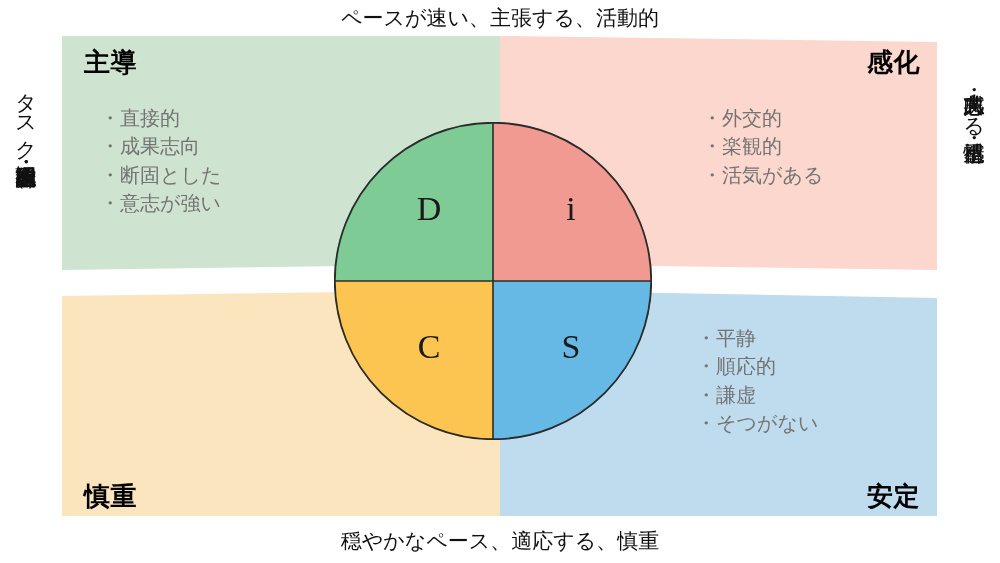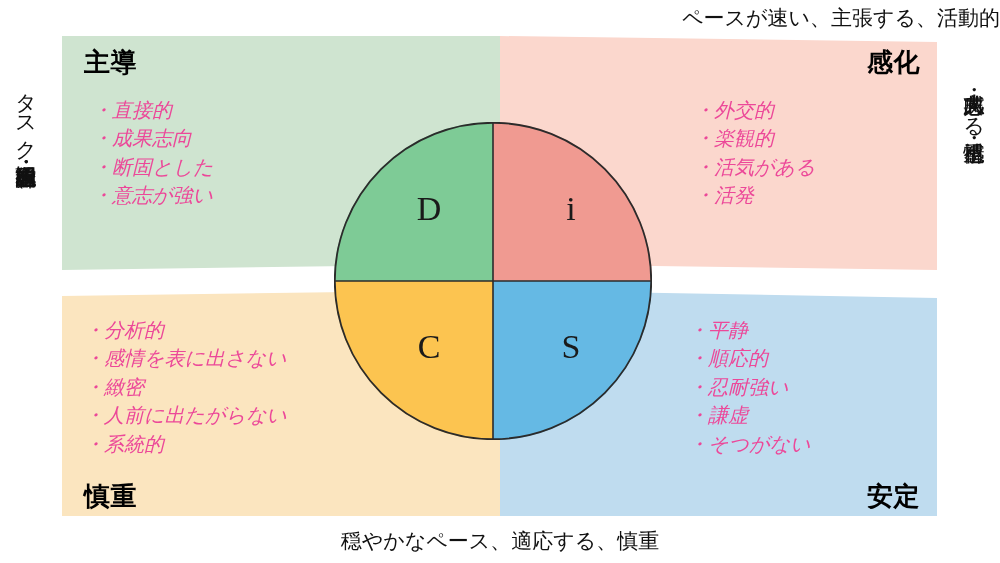--- a/index.html
+++ b/index.html
@@ -69,28 +69,27 @@
   }
   #label-dominance { left: 84px; top: 45px; }
   #label-influence { right: 80px; top: 45px; }
   #label-conscientiousness { left: 84px; top: 479px; }
   #label-steadiness { right: 80px; top: 479px; }
 
   
   .traits {
     position: absolute;
     z-index: 4;
-    margin: 8px;
+    margin: 16px;
     padding: 0;
     list-style: none;
     font-size: 20px;
     line-height: 1.42;
-    color: #ec4899;
-    white-space: nowrap;
-    font-style: italic;
+    color: #737373;
+    white-space: nowrap;
   }
   .traits li { white-space: nowrap; }
   .traits li::before {
     content: "\30FB";
   }
   #traits-d { left: 84px; top: 88px; }
   #traits-i { left: 686px; top: 88px; }
   #traits-c { left: 76px; top: 308px; }
   #traits-s { left: 680px; top: 308px; }
 
@@ -98,21 +97,21 @@
   .axis-h {
     position: absolute;
     z-index: 5;
     font-size: 21px;
     color: #111111;
     white-space: nowrap;
     text-align: center;
     width: 100%;
     left: 0;
   }
-  #axis-top { top: 4px; text-align: right; }
+  #axis-top { top: 4px; }
   #axis-bottom { top: 527px; }
 
   .axis-v {
     position: absolute;
     z-index: 5;
     font-size: 21px;
     color: #111111;
     writing-mode: vertical-rl;
     text-orientation: upright;
     white-space: nowrap;
@@ -181,33 +180,24 @@
   <ul class="traits" id="traits-d">
       <li>直接的</li>
       <li>成果志向</li>
       <li>断固とした</li>
       <li>意志が強い</li>
     </ul>
   <ul class="traits" id="traits-i">
       <li>外交的</li>
       <li>楽観的</li>
       <li>活気がある</li>
-      <li>活発</li>
-    </ul>
-  <ul class="traits" id="traits-c">
-      <li>分析的</li>
-      <li>感情を表に出さない</li>
-      <li>緻密</li>
-      <li>人前に出たがらない</li>
-      <li>系統的</li>
     </ul>
   <ul class="traits" id="traits-s">
       <li>平静</li>
       <li>順応的</li>
-      <li>忍耐強い</li>
       <li>謙虚</li>
       <li>そつがない</li>
     </ul>
 
   <div class="axis-h" id="axis-top">ペースが速い、主張する、活動的</div>
   <div class="axis-h" id="axis-bottom">穏やかなペース、適応する、慎重</div>
   <div class="axis-v" id="axis-left">タスク指向・客観的・論理重視</div>
   <div class="axis-v" id="axis-right">人志向・共感する・感情重視</div>
 
   <svg id="center-circle" viewBox="0 0 318 318">

